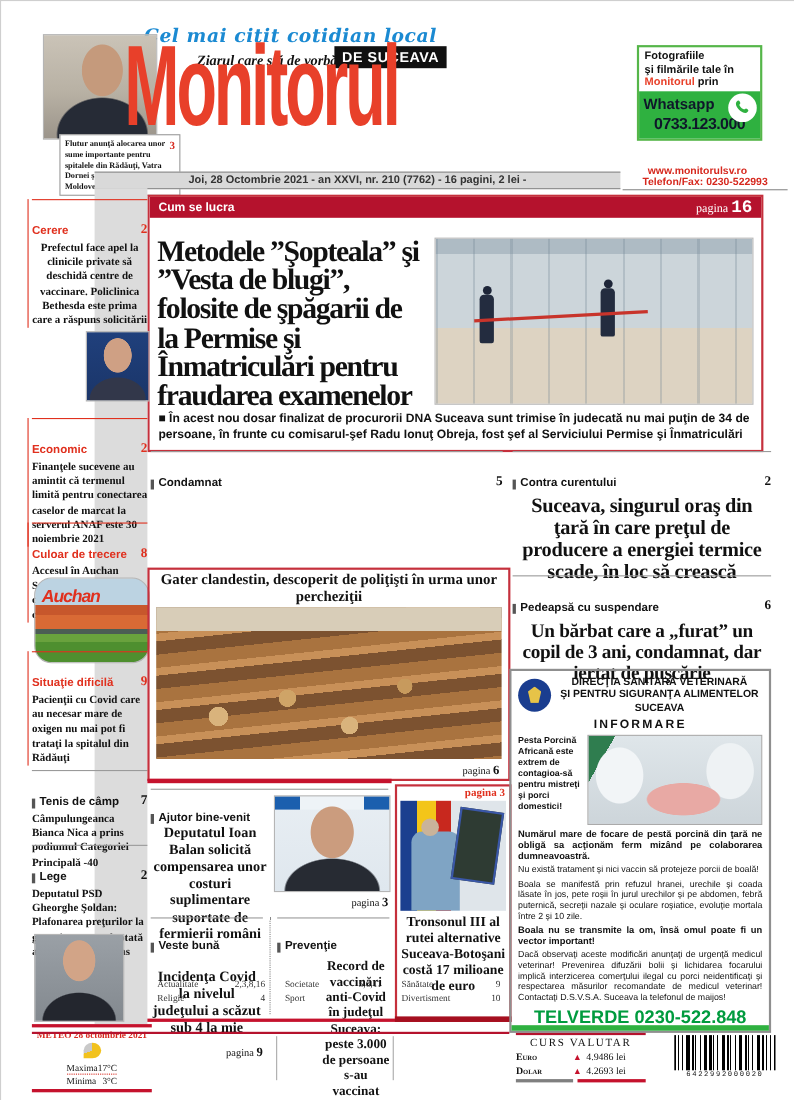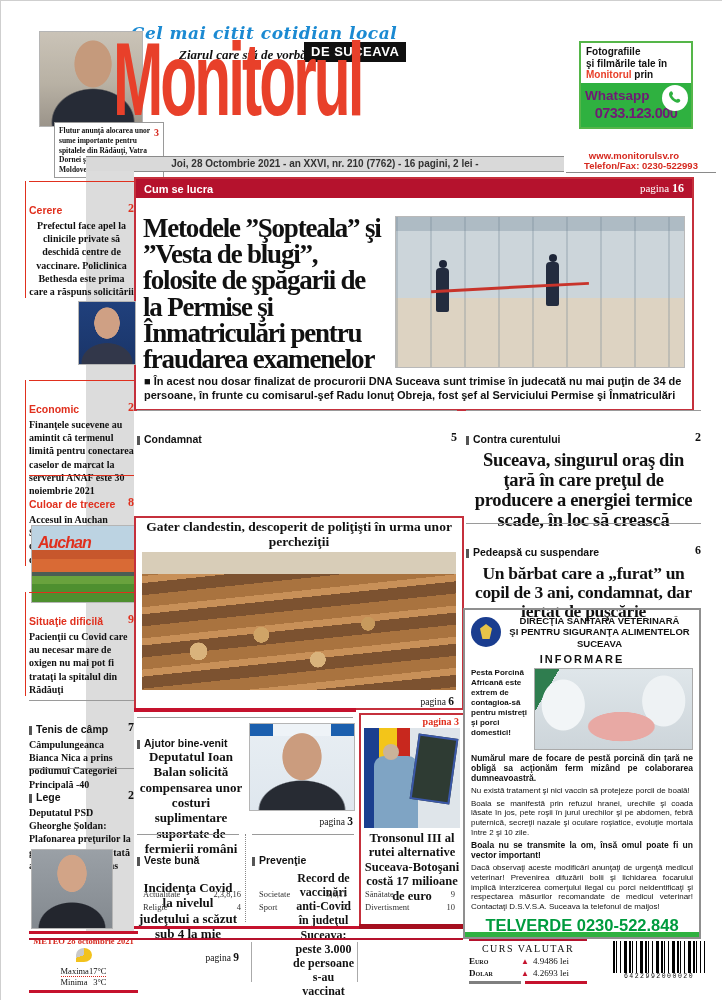--- a/index.html
+++ b/index.html
@@ -20,40 +20,40 @@
     background:radial-gradient(ellipse 19px 24px at 52% 34%,#c59a7c 96%,transparent),
       radial-gradient(ellipse 42px 34px at 52% 96%,#262b36 96%,transparent),
       linear-gradient(180deg,#cac3b7 0%,#b8b1a4 55%,#9b948a 100%);
     border:1px solid #bbb;}
   .flutur-caption{left:53px;top:121px;width:100px;background:#fff;border:1px solid #9a9a9a;
     padding:3px 4px 2px;font:bold 7.5px/1.3 "Liberation Serif",serif;}
   .flutur-caption .pg{float:right;color:#d6281e;font-size:10px;font-weight:bold;}
   .wa-box{left:578px;top:40px;width:110px;border:2px solid #55b649;background:#fff;}
   .wa-top{padding:3px 5px 2px;font:bold 10px/1.15 "Liberation Sans",sans-serif;color:#111;}
   .wa-top .brand{color:#e8402a;}
-  .wa-green{background:#2fb140;color:#701a75;padding:3px 4px 4px;position:relative;}
+  .wa-green{background:#2fb140;color:#0f172a;padding:3px 4px 4px;position:relative;}
   .wa-green .wa-word{font:bold 13.5px/1.2 "Liberation Sans",sans-serif;}
   .wa-icon{position:absolute;right:3px;top:2px;width:26px;height:26px;background:#fff;
     border-radius:50%;display:flex;align-items:center;justify-content:center;}
   .wa-num{font:bold 14.5px/1.3 "Liberation Sans",sans-serif;letter-spacing:-.5px;text-align:center;}
   .website{left:578px;top:149px;width:110px;text-align:center;
     font:bold 9.5px "Liberation Sans",sans-serif;color:#d6281e;}
   .dateline{left:85px;top:155px;width:478px;height:14px;background:#d9d9d9;
     border-top:1px solid #8a8a8a;border-bottom:1px solid #8a8a8a;
     font:bold 10px/14px "Liberation Sans",sans-serif;text-align:center;color:#333;}
   .phone{left:565px;top:158px;width:150px;text-align:center;
     font:bold 9.5px/13px "Liberation Sans",sans-serif;color:#d6281e;
     border-bottom:1px solid #8a8a8a;}
 
   
   .lead-box{left:133px;top:176px;width:556px;height:230px;border:2px solid #c5303c;overflow:hidden;}
   .kicker{height:19px;background:#b5122d;color:#fff;display:flex;align-items:center;
     padding:0 8px;font:bold 11px "Liberation Sans",sans-serif;}
   .kicker .pag{margin-left:auto;font:11px "Liberation Serif",serif;font-weight:normal;}
-  .kicker .pag b{font-size:12px;}
+  .kicker .pag b{font-size:16px;font-family:Liberation Mono, monospace;}
   .lead-body{padding:16px 7px 0;}
   .lead-photo{float:right;width:288px;height:150px;margin:2px 0 4px 7px;position:relative;
     background:
       repeating-linear-gradient(90deg,rgba(110,130,145,.28) 0 2px,transparent 2px 34px),
       linear-gradient(180deg,#aebbc4 0 9%,#ccd5da 9% 54%,#ddd3c2 54% 100%);
     border:1px solid #b9b9b9;overflow:hidden;}
   .officer{position:absolute;width:13px;height:44px;background:#232c3f;border-radius:4px 4px 2px 2px;}
   .officer:before{content:"";position:absolute;top:-8px;left:3px;width:8px;height:8px;
     border-radius:50%;background:#1d2538;}
   .tape{position:absolute;left:12%;top:46%;width:55%;height:3px;background:#c8342b;transform:rotate(-3deg);}
@@ -73,21 +73,21 @@
   .sb{left:28px;width:105px;}
   .sb-red{border-left:1px solid #e0301e;padding-left:3px;margin-left:-4px;}
   .sb-text{font:bold 10px/1.32 "Liberation Serif",serif;margin-top:3px;}
   .sb-text.center{text-align:center;}
   .photo{border:1px solid #b5b5b5;}
   .photo-prefect{left:77px;top:300px;width:56px;height:62px;
     background:radial-gradient(ellipse 13px 16px at 50% 34%,#cfa084 96%,transparent),
       radial-gradient(ellipse 26px 20px at 50% 98%,#32374a 96%,transparent),
       linear-gradient(180deg,#20407c 0%,#1a3569 100%);}
   .photo-auchan{left:30px;top:524px;width:103px;height:76px;position:absolute;overflow:hidden;
-    background:linear-gradient(180deg,#bcd3e2 0 32%,#c7572c 32% 44%,#d96a35 44% 60%,#4b5d54 60% 66%,#69a23d 66% 76%,#4e8f2f 76% 100%);}
+    background:linear-gradient(180deg,#bcd3e2 0 32%,#c7572c 32% 44%,#d96a35 44% 60%,#4b5d54 60% 66%,#69a23d 66% 76%,#4e8f2f 76% 100%);border-radius:16px;}
   .auchan-word{position:absolute;left:6px;top:8px;font:italic bold 16px "Liberation Sans",sans-serif;
     color:#e0301e;letter-spacing:-1px;}
   .photo-soldan{left:30px;top:848px;width:80px;height:78px;
     background:radial-gradient(ellipse 15px 19px at 50% 30%,#d2a487 96%,transparent),
       radial-gradient(ellipse 34px 26px at 50% 100%,#23262e 96%,transparent),
       linear-gradient(180deg,#9aa0a6 0%,#83898f 100%);}
   .meteo{left:28px;top:930px;width:105px;border-top:3px solid #c5122d;border-bottom:3px solid #c5122d;
     padding:2px 2px 3px;background:#fff;}
   .meteo-title{font:bold 8.5px "Liberation Serif",serif;color:#d6281e;text-align:center;}
   .meteo-row{display:flex;gap:4px;align-items:center;margin-top:2px;flex-direction:column;}

